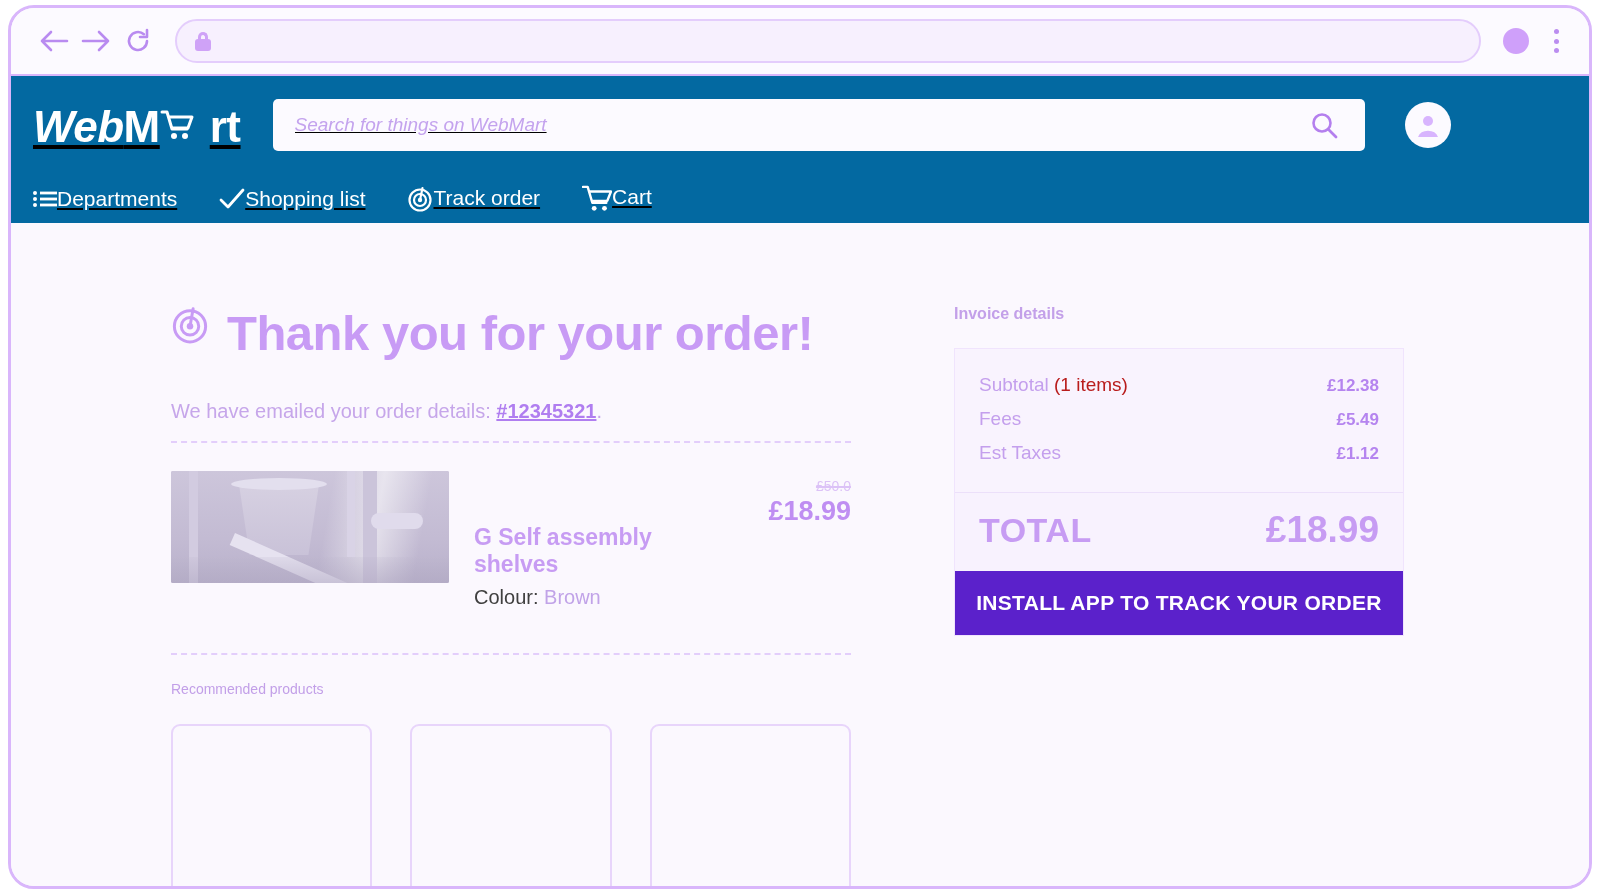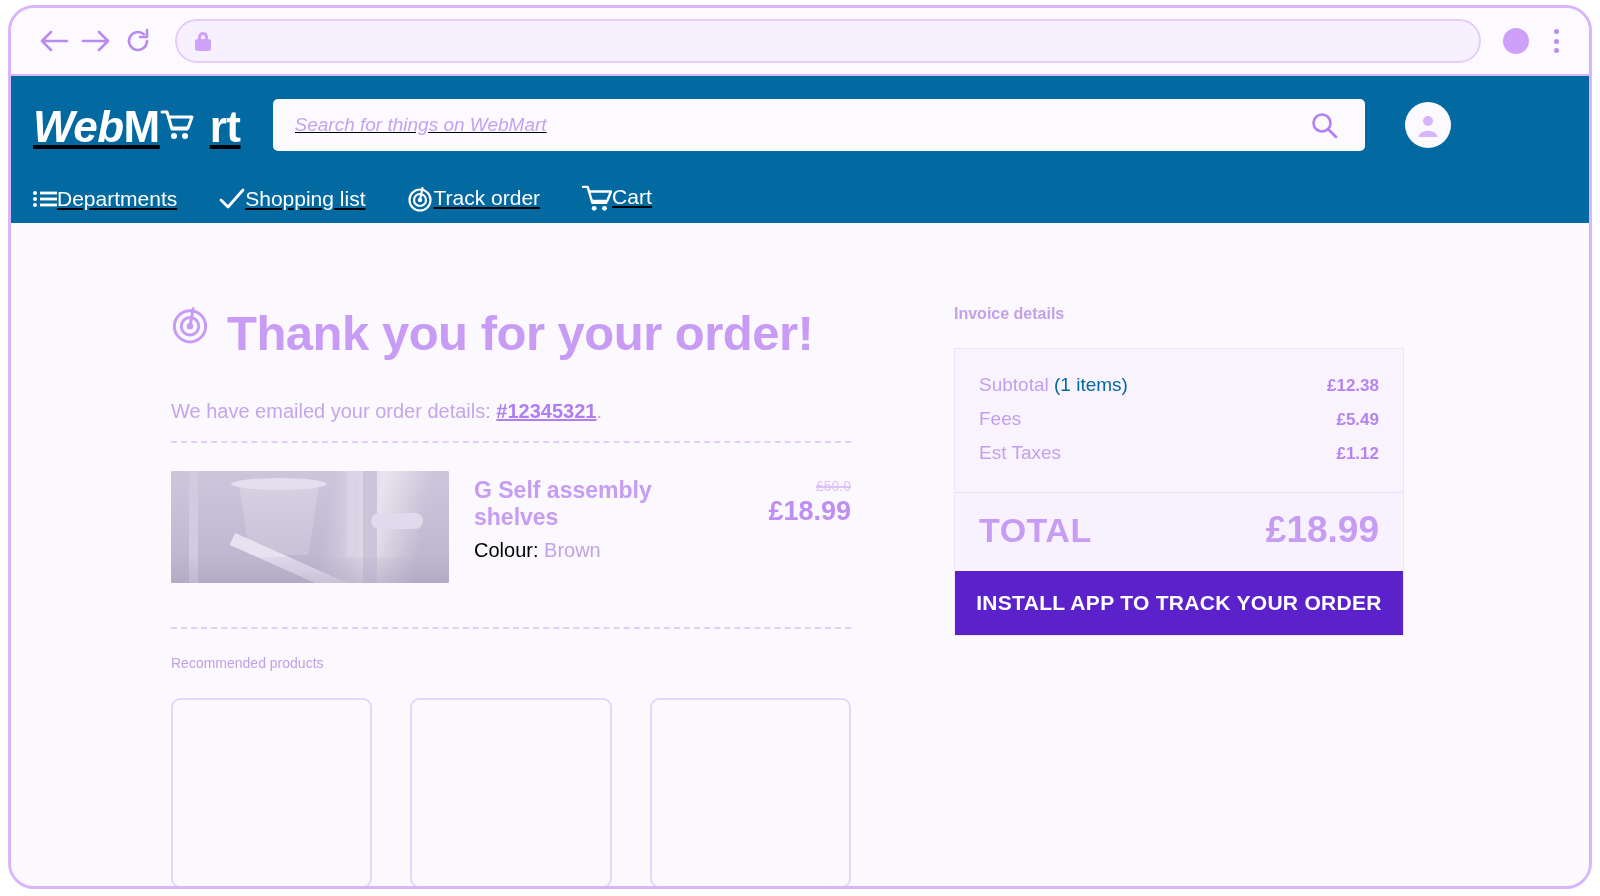--- a/index.html
+++ b/index.html
@@ -284,32 +284,33 @@
   }
   #product-thumb .floor {
     position:absolute; left:0; bottom:0; width:100%; height:26px;
     background: linear-gradient(180deg, rgba(190,183,205,.2), rgba(176,168,194,.55));
   }
 
   #product-info {
     flex: 1 1 auto;
     padding-left: 25px;
     padding-top: 6px;
+    margin-top: 47px;
   }
   #product-name {
     font-size: 23px;
     font-weight: 700;
     color: #c79cf3;
     margin-bottom: 8px;
   }
   #product-colour {
     font-size: 20px;
     color: #c1a3e8;
   }
-  #product-colour .label { color: #000000; }
+  #product-colour .label { color: #404040; }
 
   #price-block {
     flex: 0 0 auto;
     text-align: right;
     padding-top: 8px;
     min-width: 110px;
   }
   #price-old {
     font-size: 14px;
     color: #dcc2f7;
@@ -368,21 +369,21 @@
   .inv-line {
     display: flex;
     align-items: baseline;
     justify-content: space-between;
     padding: 6px 0;
   }
   .inv-label {
     font-size: 19px;
     color: #c49fed;
   }
-  .inv-label .muted { color: #0369a1; }
+  .inv-label .muted { color: #b91c1c; }
   .inv-value {
     font-size: 17px;
     font-weight: 700;
     color: #b584ef;
   }
   #invoice-total {
     display: flex;
     align-items: center;
     justify-content: space-between;
     padding: 16px 24px 20px 24px;

